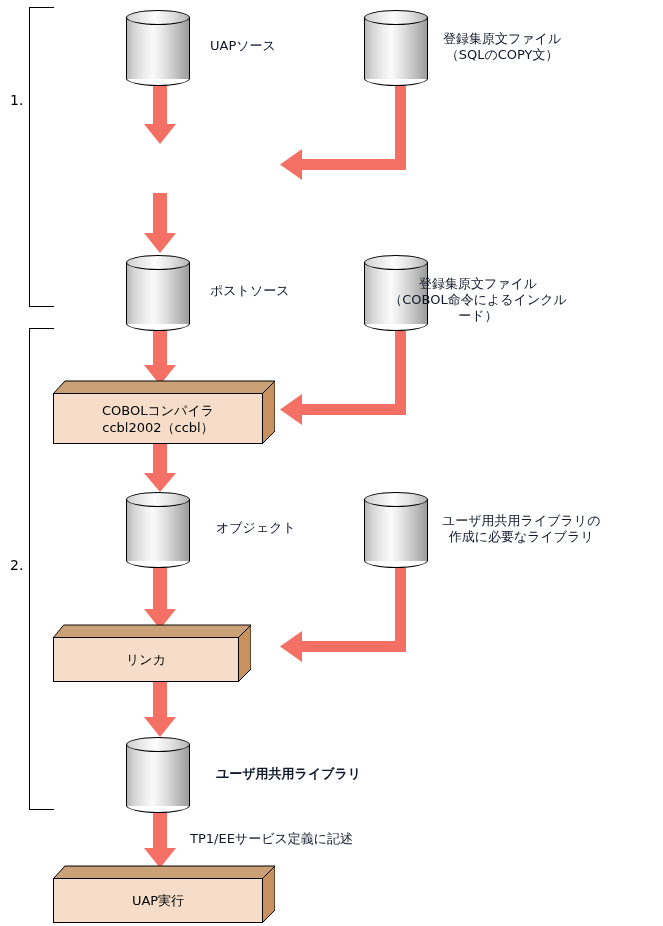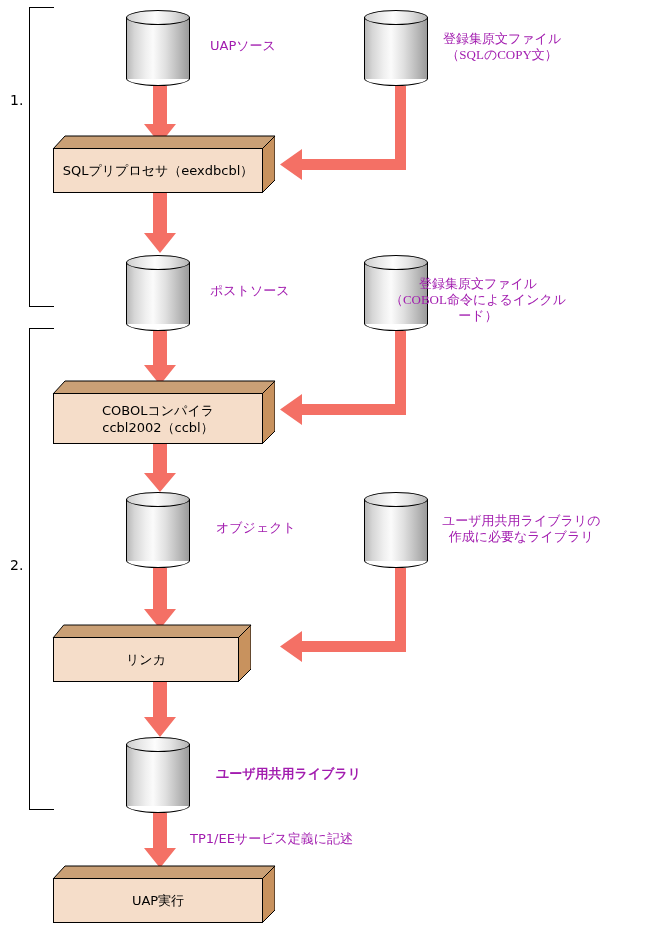--- a/index.html
+++ b/index.html
@@ -94,24 +94,24 @@
 
   
   .arrow-svg{position:absolute;overflow:visible;}
 
   
   .caption{
     position:absolute;
     font-family:"DejaVu Sans","Liberation Sans",sans-serif;
     font-size:13px;
     line-height:16px;
-    color:#a21caf;
+    color:#0f172a;
     white-space:pre-line;
   }
-  .caption.center{text-align:center;font-family:Liberation Serif, serif;}
+  .caption.center{text-align:center;}
 </style>
 </head>
 <body>
 
 <div id="diagram">
 
   <div class="bracket abs" style="left:29px;top:7px;height:300px;width:26px;">
     <div class="vline"></div>
     <div class="tick top"></div>
     <div class="tick bottom"></div>
@@ -141,31 +141,20 @@
 （SQLのCOPY文）</div>
 
   <svg class="arrow-svg" style="left:140px;top:86px;width:40px;height:60px;" viewBox="0 0 40 60">
     <polygon points="13,0 27,0 27,38 36,38 20,58 4,38 13,38" fill="#f47065"></polygon>
   </svg>
 
   <svg class="arrow-svg" style="left:278px;top:86px;width:130px;height:100px;" viewBox="0 0 130 100">
     <polygon points="117,0 128,0 128,84 24,84 24,94 2,78.5 24,63 24,73 117,73" fill="#f47065"></polygon>
   </svg>
 
-  <div class="box3d" style="left:53px;top:136px;width:222px;height:57px;">
-    <svg class="top-shape" viewBox="0 0 222 13" preserveAspectRatio="none">
-      <polygon points="0,13 12,0 222,0 210,13" fill="#caa076" stroke="#000" stroke-width="1"></polygon>
-    </svg>
-    <svg class="abs" style="right:0;top:0;width:13px;height:57px;" viewBox="0 0 13 57" preserveAspectRatio="none">
-      <polygon points="0,13 13,0 13,44 0,57" fill="#c8925e" stroke="#000" stroke-width="1"></polygon>
-    </svg>
-    <div class="front">
-      <span class="label">SQLプリプロセサ（eexdbcbl）</span>
-    </div>
-  </div>
 
   <svg class="arrow-svg" style="left:140px;top:193px;width:40px;height:62px;" viewBox="0 0 40 62">
     <polygon points="13,0 27,0 27,40 36,40 20,60 4,40 13,40" fill="#f47065"></polygon>
   </svg>
 
   <div class="cyl" style="left:126px;top:255px;width:64px;height:76px;">
     <div class="body"></div>
     <div class="bottom"></div>
     <div class="top"></div>
   </div>

